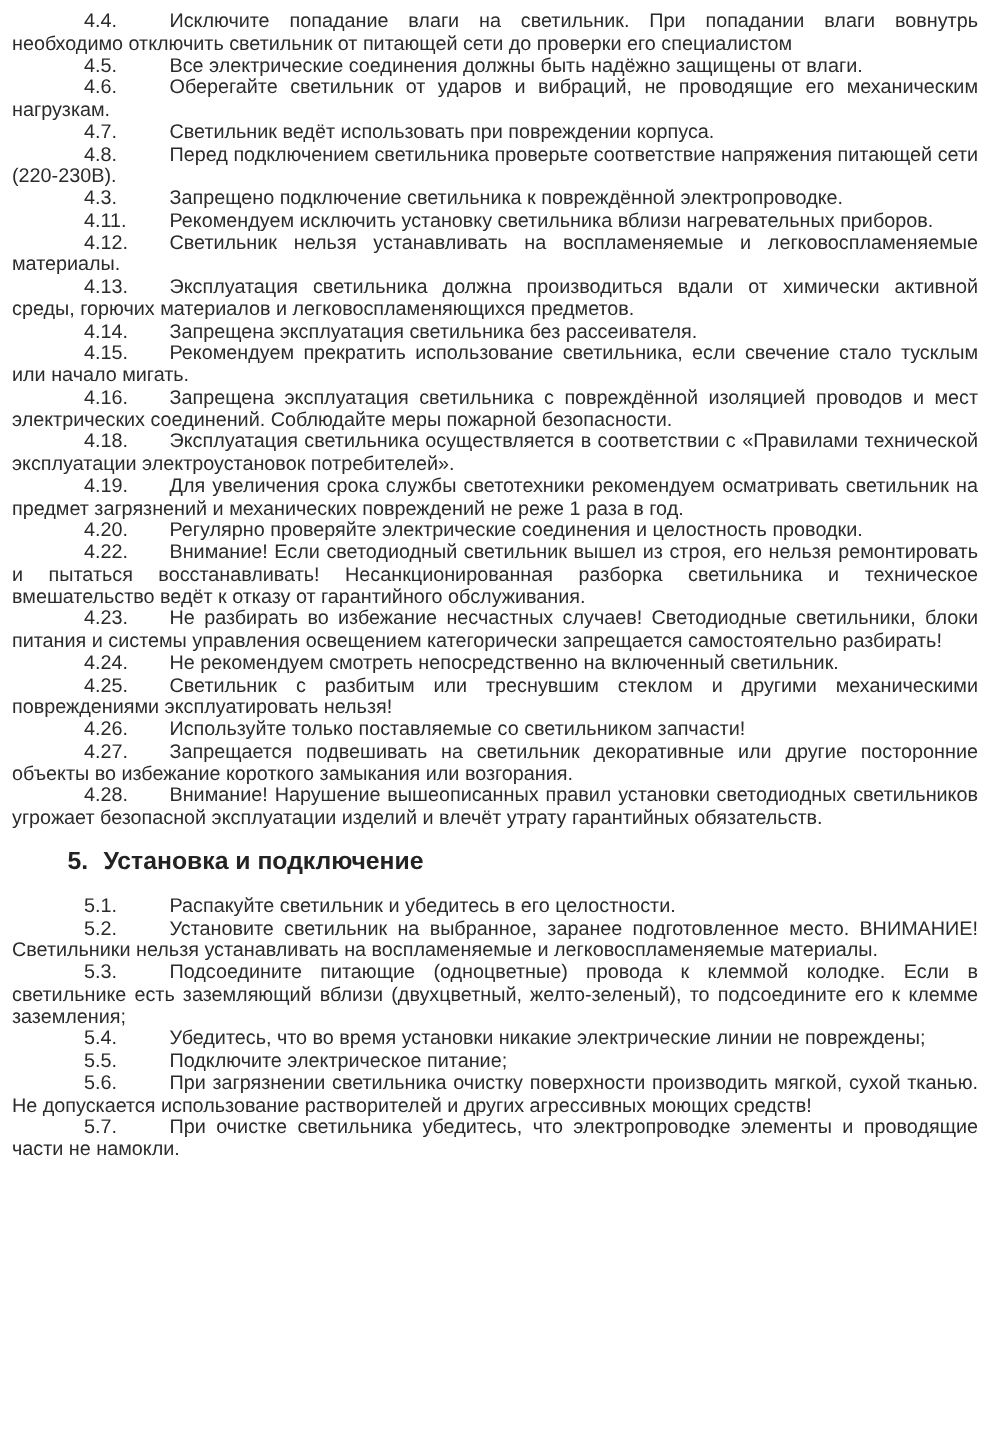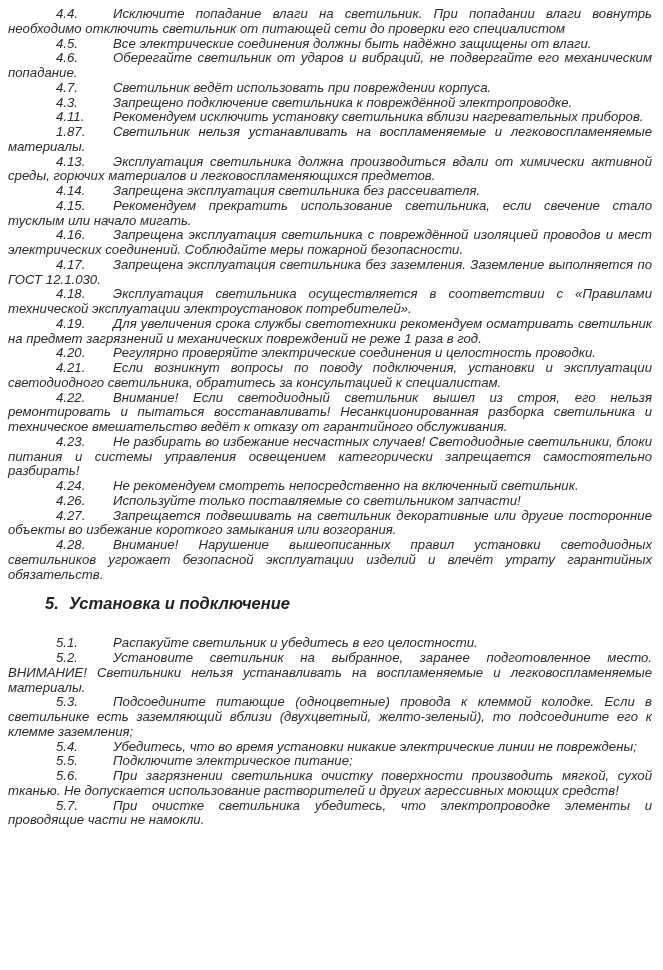--- a/index.html
+++ b/index.html
@@ -15,33 +15,32 @@
   .page {
     box-sizing: border-box;
     width: 663px;
     height: 970px;
     padding: 7px 11px 0 8px;
     font-family: "Liberation Sans", "DejaVu Sans", sans-serif;
     font-size: 13.2px;
     line-height: 14.75px;
     color: #2b2b2b;
     text-align: justify;
-    font-style: italic;
   }
   p.para {
     margin: 0;
     text-indent: 48px;
   }
   p.para .num {
     display: inline-block;
     width: 57px;
     text-indent: 0;
   }
   h2.section-heading {
-    margin: 12px 0 23px 0;
+    margin: 12px 0 13px 0;
     font-size: 16.5px;
     line-height: 19px;
     font-weight: bold;
     color: #232323;
     text-align: left;
     text-indent: 37px;
   }
   h2.section-heading .hnum {
     display: inline-block;
     width: 24px;
@@ -52,56 +51,56 @@
 <body>
 
 <div class="page">
 
   <div class="para-list">
 
       <p class="para"><span class="num">4.4.</span><span class="txt">Исключите попадание влаги на светильник. При попадании влаги вовнутрь необходимо отключить светильник от питающей сети до проверки его специалистом</span></p>
 
       <p class="para"><span class="num">4.5.</span><span class="txt">Все электрические соединения должны быть надёжно защищены от влаги.</span></p>
 
-      <p class="para"><span class="num">4.6.</span><span class="txt">Оберегайте светильник от ударов и вибраций, не подвергайте его механическим попадание.</span></p>
+      <p class="para"><span class="num">4.6.</span><span class="txt">Оберегайте светильник от ударов и вибраций, не проводящие его механическим нагрузкам.</span></p>
 
       <p class="para"><span class="num">4.7.</span><span class="txt">Светильник ведёт использовать при повреждении корпуса.</span></p>
 
+      <p class="para"><span class="num">4.8.</span><span class="txt">Перед подключением светильника проверьте соответствие напряжения питающей сети (220-230В).</span></p>
 
       <p class="para"><span class="num">4.3.</span><span class="txt">Запрещено подключение светильника к повреждённой электропроводке.</span></p>
 
 
       <p class="para"><span class="num">4.11.</span><span class="txt">Рекомендуем исключить установку светильника вблизи нагревательных приборов.</span></p>
 
-      <p class="para"><span class="num">1.87.</span><span class="txt">Светильник нельзя устанавливать на воспламеняемые и легковоспламеняемые материалы.</span></p>
+      <p class="para"><span class="num">4.12.</span><span class="txt">Светильник нельзя устанавливать на воспламеняемые и легковоспламеняемые материалы.</span></p>
 
       <p class="para"><span class="num">4.13.</span><span class="txt">Эксплуатация светильника должна производиться вдали от химически активной среды, горючих материалов и легковоспламеняющихся предметов.</span></p>
 
       <p class="para"><span class="num">4.14.</span><span class="txt">Запрещена эксплуатация светильника без рассеивателя.</span></p>
 
       <p class="para"><span class="num">4.15.</span><span class="txt">Рекомендуем прекратить использование светильника, если свечение стало тусклым или начало мигать.</span></p>
 
       <p class="para"><span class="num">4.16.</span><span class="txt">Запрещена эксплуатация светильника с повреждённой изоляцией проводов и мест электрических соединений. Соблюдайте меры пожарной безопасности.</span></p>
 
-      <p class="para"><span class="num">4.17.</span><span class="txt">Запрещена эксплуатация светильника без заземления. Заземление выполняется по ГОСТ 12.1.030.</span></p>
 
       <p class="para"><span class="num">4.18.</span><span class="txt">Эксплуатация светильника осуществляется в соответствии с «Правилами технической эксплуатации электроустановок потребителей».</span></p>
 
       <p class="para"><span class="num">4.19.</span><span class="txt">Для увеличения срока службы светотехники рекомендуем осматривать светильник на предмет загрязнений и механических повреждений не реже 1 раза в год.</span></p>
 
       <p class="para"><span class="num">4.20.</span><span class="txt">Регулярно проверяйте электрические соединения и целостность проводки.</span></p>
 
-      <p class="para"><span class="num">4.21.</span><span class="txt">Если возникнут вопросы по поводу подключения, установки и эксплуатации светодиодного светильника, обратитесь за консультацией к специалистам.</span></p>
 
       <p class="para"><span class="num">4.22.</span><span class="txt">Внимание! Если светодиодный светильник вышел из строя, его нельзя ремонтировать и пытаться восстанавливать! Несанкционированная разборка светильника и техническое вмешательство ведёт к отказу от гарантийного обслуживания.</span></p>
 
       <p class="para"><span class="num">4.23.</span><span class="txt">Не разбирать во избежание несчастных случаев! Светодиодные светильники, блоки питания и системы управления освещением категорически запрещается самостоятельно разбирать!</span></p>
 
       <p class="para"><span class="num">4.24.</span><span class="txt">Не рекомендуем смотреть непосредственно на включенный светильник.</span></p>
 
+      <p class="para"><span class="num">4.25.</span><span class="txt">Светильник с разбитым или треснувшим стеклом и другими механическими повреждениями эксплуатировать нельзя!</span></p>
 
       <p class="para"><span class="num">4.26.</span><span class="txt">Используйте только поставляемые со светильником запчасти!</span></p>
 
       <p class="para"><span class="num">4.27.</span><span class="txt">Запрещается подвешивать на светильник декоративные или другие посторонние объекты во избежание короткого замыкания или возгорания.</span></p>
 
       <p class="para"><span class="num">4.28.</span><span class="txt">Внимание! Нарушение вышеописанных правил установки светодиодных светильников угрожает безопасной эксплуатации изделий и влечёт утрату гарантийных обязательств.</span></p>
     </div>
 
   <h2 class="section-heading"><span class="hnum">5.</span><span>Установка и подключение</span></h2>
 

